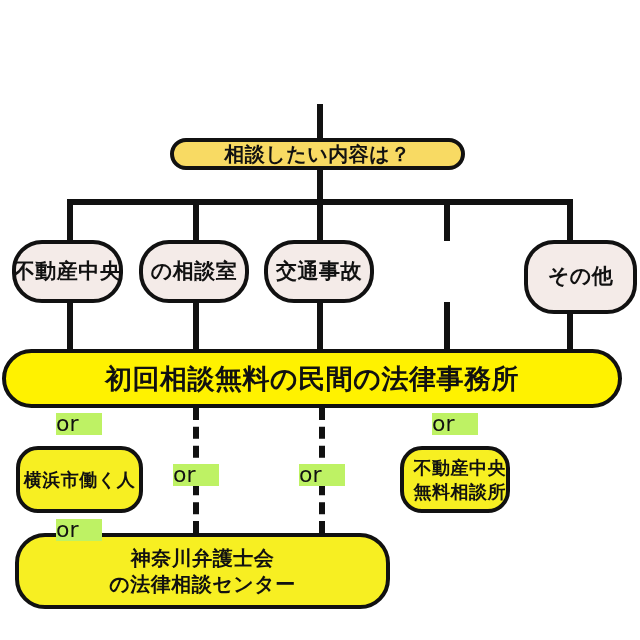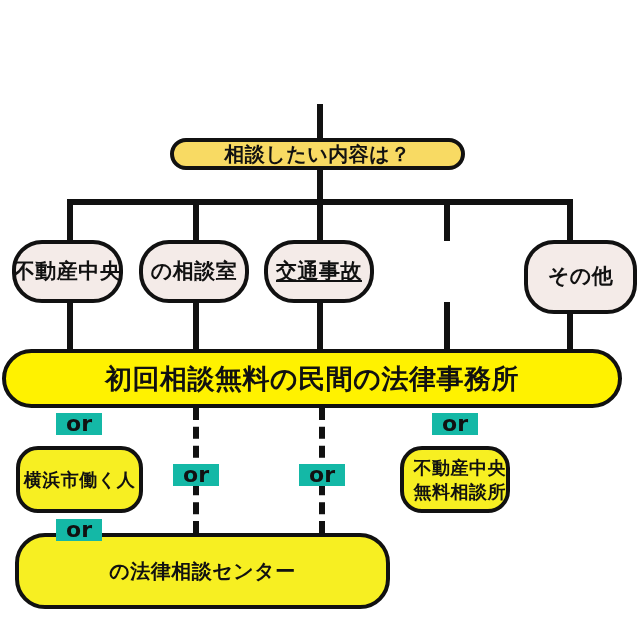--- a/index.html
+++ b/index.html
@@ -75,23 +75,23 @@
   .node-alt-small {
     background: #f7ef22;
     border-radius: 22px;
     font-size: 18px;
   }
   
   .or-label {
     position: absolute;
     color: #111111;
     font-size: 22px;
-    font-weight: bold;
-    text-align: center;
-    background: #14b8a6;
+    font-weight: normal;
+    text-align: left;
+    background: #bef264;
     line-height: 1;
   }
 </style>
 </head>
 <body>
 
 <div id="chart-root">
 
   <div class="line vline" style="left:317px; top:104px; height:36px;"></div>
 
@@ -120,21 +120,21 @@
   </div>
 
   <div class="node node-category" style="left:12px; top:240px; width:111px; height:63px;">
     <span class="node-line">不動産中央</span>
   </div>
 
   <div class="node node-category" style="left:139px; top:240px; width:110px; height:63px;">
     <span class="node-line">の相談室</span>
   </div>
 
-  <div class="node node-category" style="left:264px; top:240px; width:110px; height:63px;text-decoration:underline;">
+  <div class="node node-category" style="left:264px; top:240px; width:110px; height:63px;">
     <span class="node-line">交通事故</span>
   </div>
 
 
   <div class="node node-category" style="left:524px; top:240px; width:113px; height:74px;">
     <span class="node-line">その他</span>
   </div>
 
   <div class="node node-primary" style="left:2px; top:349px; width:620px; height:59px;">
     <span class="node-line">初回相談無料の民間の法律事務所</span>
@@ -143,20 +143,21 @@
   <div class="node node-alt-small" style="left:16px; top:446px; width:127px; height:67px;">
     <span class="node-line">横浜市働く人</span>
   </div>
 
   <div class="node node-alt-small" style="left:400px; top:446px; width:110px; height:67px;align-items:flex-end;">
     <span class="node-line">不動産中央</span>
     <span class="node-line">無料相談所</span>
   </div>
 
   <div class="node node-alt-wide" style="left:15px; top:533px; width:375px; height:76px;">
+    <span class="node-line">神奈川弁護士会</span>
     <span class="node-line">の法律相談センター</span>
   </div>
 
   <div class="or-label" style="left:56px; top:413px; width:46px;">or</div>
   <div class="or-label" style="left:56px; top:519px; width:46px;">or</div>
   <div class="or-label" style="left:173px; top:464px; width:46px;">or</div>
   <div class="or-label" style="left:299px; top:464px; width:46px;">or</div>
   <div class="or-label" style="left:432px; top:413px; width:46px;">or</div>
 
 </div>

